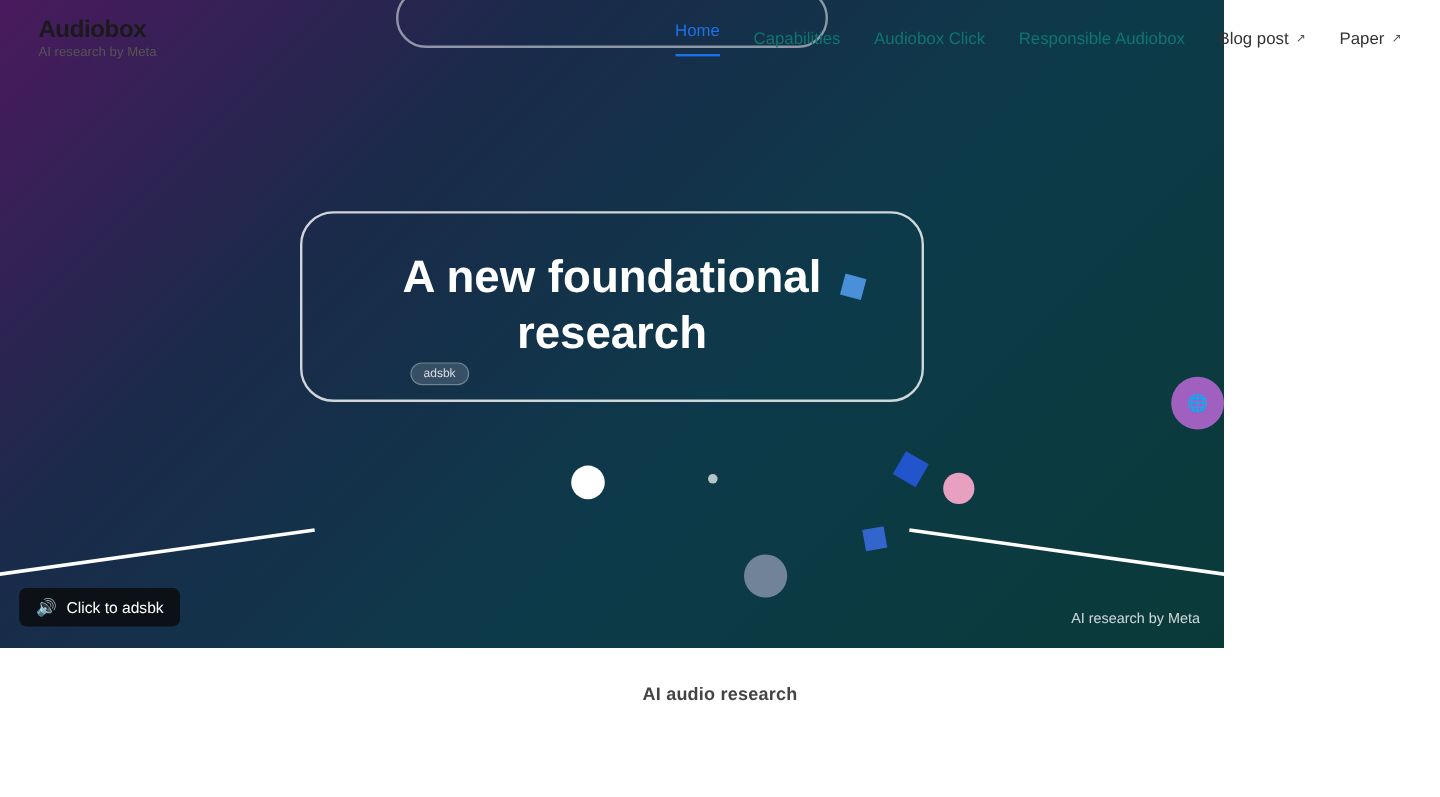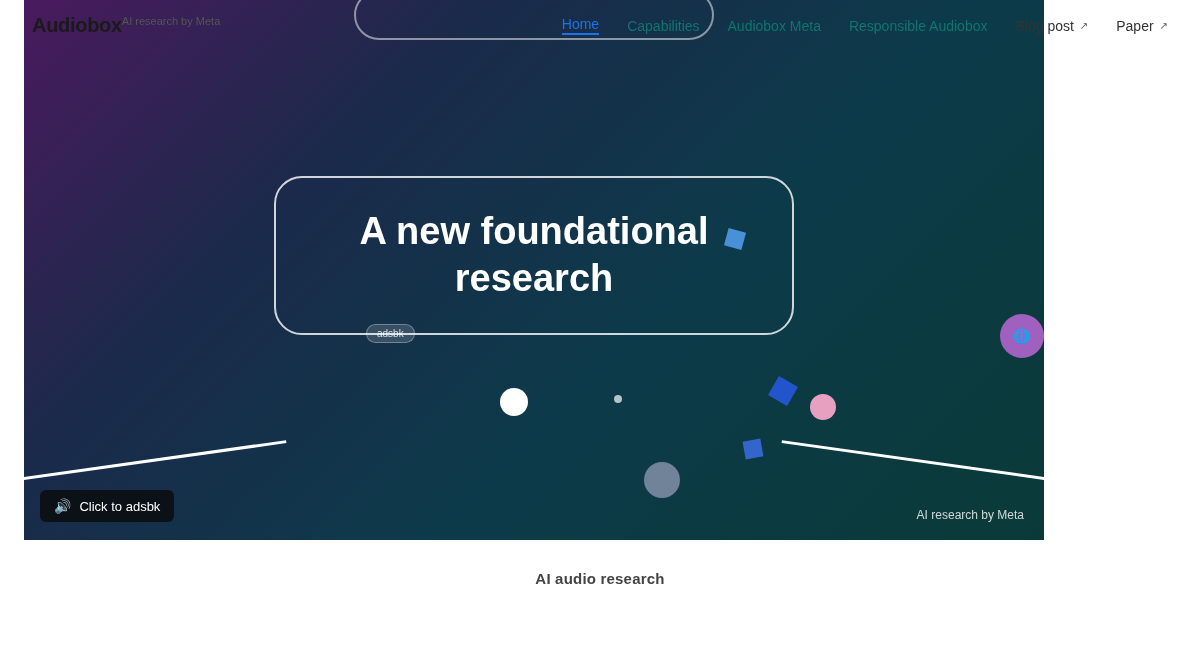--- a/index.html
+++ b/index.html
@@ -17,21 +17,21 @@
       z-index: 100;
       display: flex;
       align-items: center;
       justify-content: space-between;
       padding: 14px 32px;
       background: transparent;
     }
 
     .nav-logo-wrapper {
       display: flex;
-      flex-direction: row;
+      flex-direction: column;
     }
 
     .nav-logo-title {
       font-size: 20px;
       font-weight: 700;
       color: #1a1a1a;
       letter-spacing: -0.3px;
     }
 
     .nav-logo-subtitle {
@@ -49,21 +49,21 @@
     .nav-link {
       font-size: 14px;
       color: #0f766e;
       text-decoration: none;
       cursor: pointer;
     }
 
     .nav-link.active {
       color: #1a73e8;
       border-bottom: 2px solid #1a73e8;
-      padding-bottom: 1px;
+      padding-bottom: 12px;
     }
 
     .nav-link-external {
       display: flex;
       align-items: center;
       gap: 6px;
       font-size: 14px;
       color: #333;
       text-decoration: none;
       cursor: pointer;
@@ -77,21 +77,20 @@
     
     .hero {
       position: relative;
       width: 1020px;
       height: 540px;
       background: linear-gradient(135deg, #4a1a5e 0%, #1a2a4a 30%, #0d3a4a 60%, #0a3a38 100%);
       overflow: hidden;
       display: flex;
       align-items: center;
       justify-content: center;
-      margin-left: 24px;
     }
 
     
     .top-rect-hint {
       position: absolute;
       top: -10px;
       left: 50%;
       transform: translateX(-50%);
       width: 360px;
       height: 50px;
@@ -168,21 +167,21 @@
 
     .shape-circle-half {
       width: 36px; height: 36px;
       background: rgba(180,180,210,0.6);
       border-radius: 50%;
       top: 462px; left: 620px;
     }
 
     .label-pill {
       position: absolute;
-      top: 324px; left: 342px;
+      top: 302px; left: 342px;
       background: rgba(255,255,255,0.15);
       border: 1px solid rgba(255,255,255,0.3);
       border-radius: 12px;
       padding: 3px 10px;
       font-size: 10px;
       color: rgba(255,255,255,0.8);
     }
 
     .globe-badge {
       position: absolute;
@@ -265,21 +264,21 @@
 <body>
 
 <nav>
   <div class="nav-logo-wrapper">
     <span class="nav-logo-title">Audiobox</span>
     <span class="nav-logo-subtitle">AI research by Meta</span>
   </div>
   <div class="nav-links">
     <a class="nav-link active">Home</a>
     <a class="nav-link">Capabilities</a>
-    <a class="nav-link">Audiobox Meta</a>
+    <a class="nav-link">Audiobox Click</a>
     <a class="nav-link">Responsible Audiobox</a>
     <a class="nav-link-external">
       <span>Blog post</span>
       <span class="external-icon">↗</span>
     </a>
     <a class="nav-link-external">
       <span>Paper</span>
       <span class="external-icon">↗</span>
     </a>
   </div>

